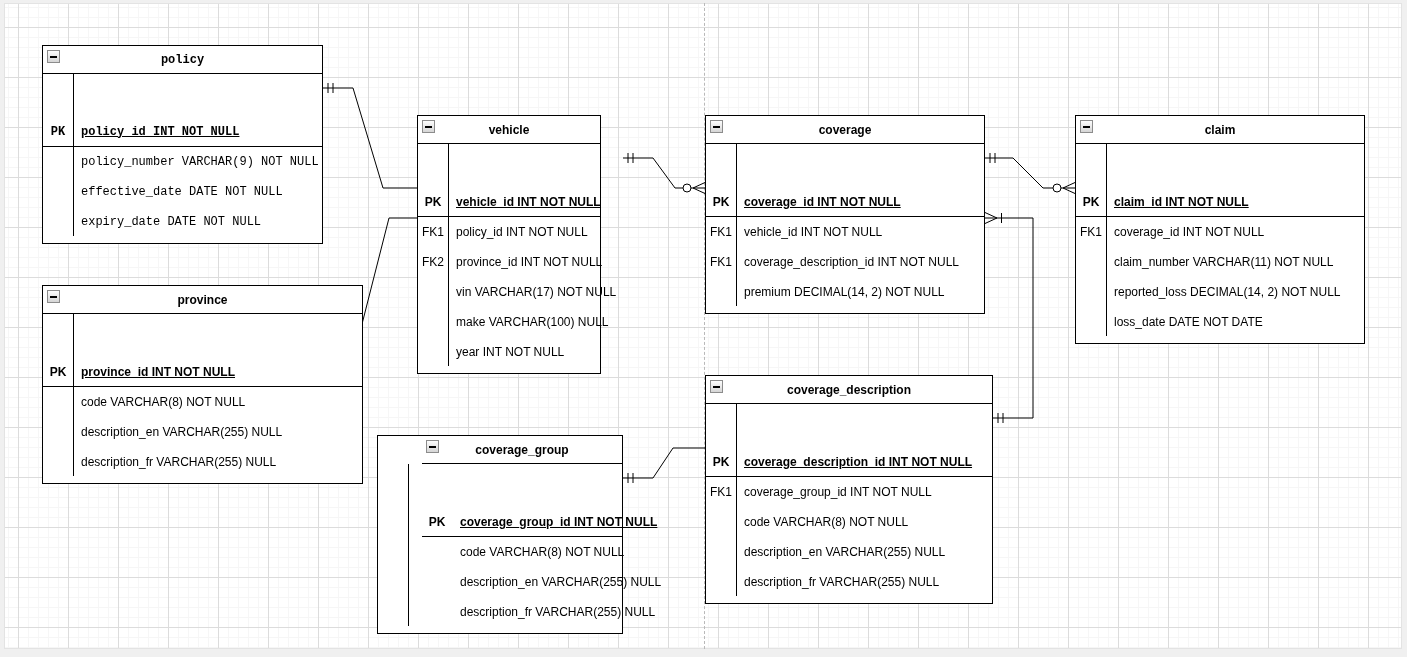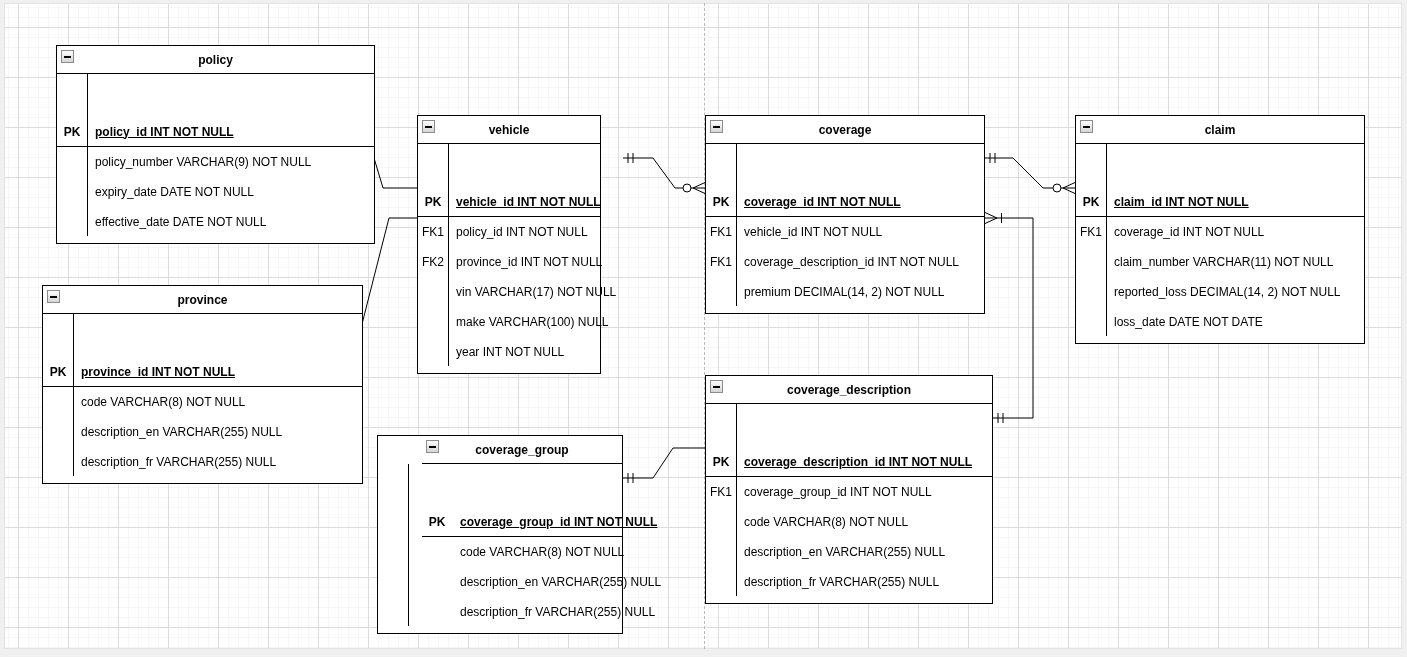--- a/index.html
+++ b/index.html
@@ -96,42 +96,42 @@
     <path d="M997 218 L985 212.5 M997 218 L985 223.5 M1001.5 213 V223"></path>
   </g>
 
   <g>
     <path d="M623 478 H653 L673 448 H705"></path>
     <path d="M628 473 V483 M633 473 V483"></path>
     <path d="M717 448 L705 442.5 M717 448 L705 453.5 M721.5 443 V453"></path>
   </g>
 </svg>
 
-<div class="etable" style="left:56px;top:45px;width:319px;">
+<div class="etable" style="left:42px;top:45px;width:281px;font-family:Liberation Mono, monospace;">
   <div class="thead">
     <span class="collapse">
         <span class="minus"></span>
       </span>
     <span class="tname">policy</span>
   </div>
   <div class="row pkrow">
     <span class="key">PK</span>
     <span class="field">policy_id INT NOT NULL</span>
   </div>
   <div class="row">
     <span class="key"></span>
     <span class="field">policy_number VARCHAR(9) NOT NULL</span>
   </div>
   <div class="row">
     <span class="key"></span>
+    <span class="field">effective_date DATE NOT NULL</span>
+  </div>
+  <div class="row">
+    <span class="key"></span>
     <span class="field">expiry_date DATE NOT NULL</span>
-  </div>
-  <div class="row">
-    <span class="key"></span>
-    <span class="field">effective_date DATE NOT NULL</span>
   </div>
   <div class="bodypad"></div>
   <div class="colsep"></div>
 </div>
 
 <div class="etable" style="left:42px;top:285px;width:321px;">
   <div class="thead">
     <span class="collapse">
         <span class="minus"></span>
       </span>

